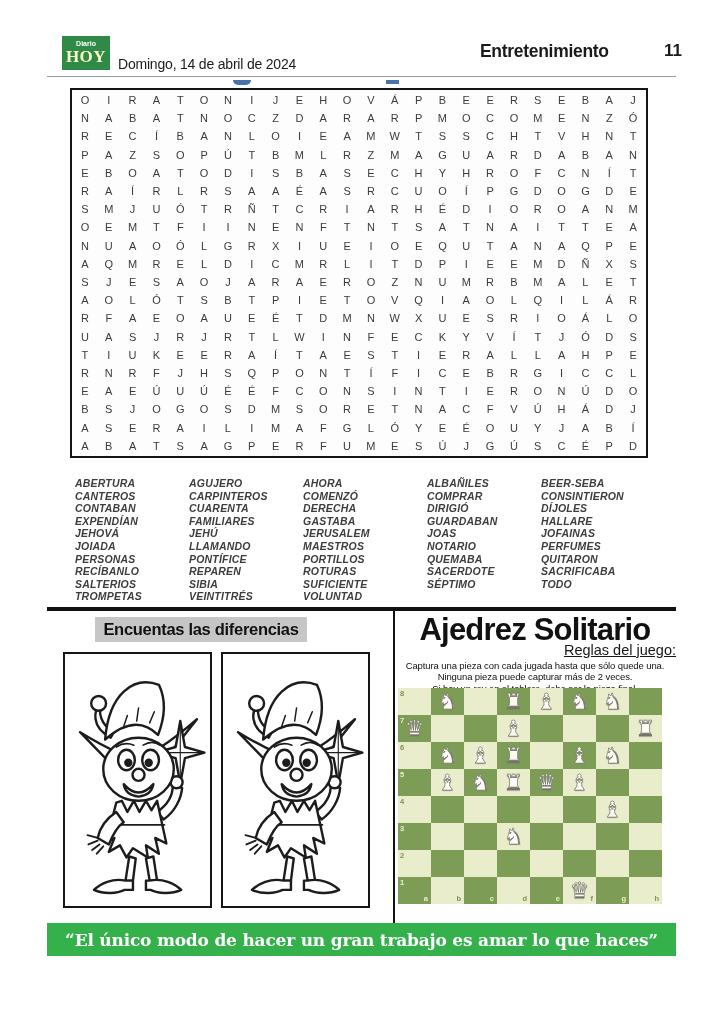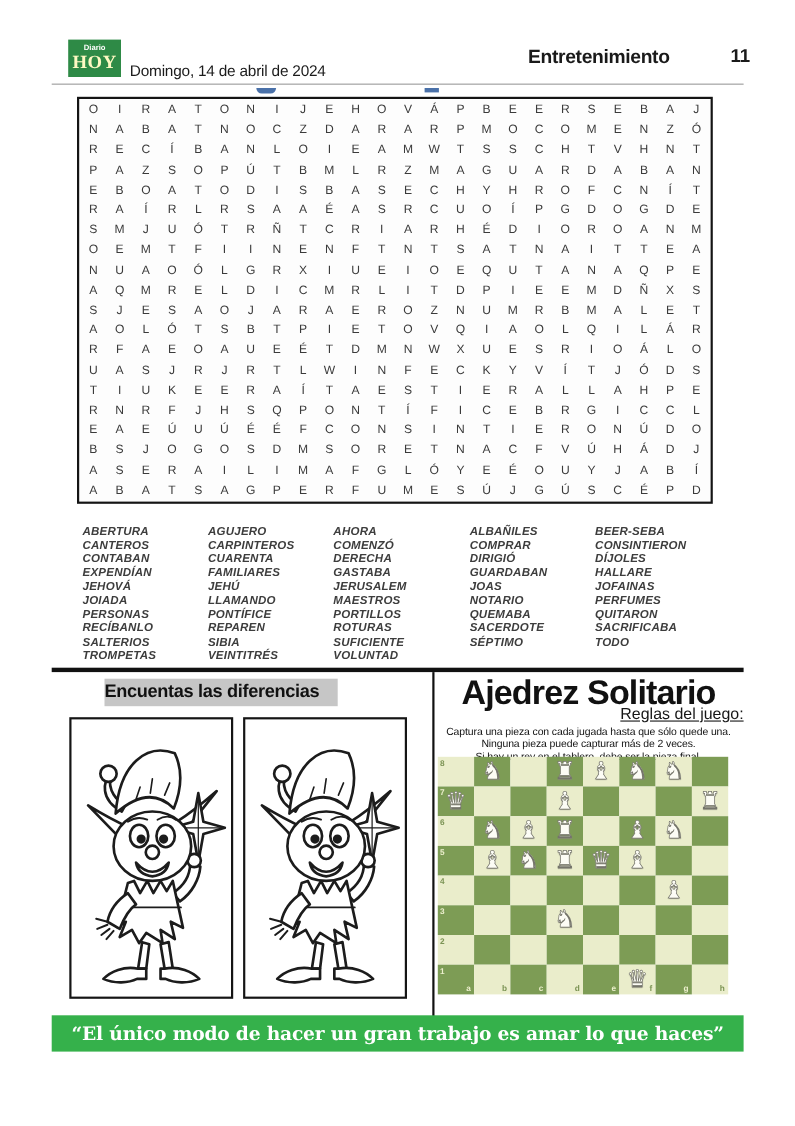--- a/index.html
+++ b/index.html
@@ -37,21 +37,21 @@
   .word-col:nth-child(3){width:125px;}
   .word-col:nth-child(4){width:115px;}
   .word{font-size:10.5px;font-weight:bold;color:#3d3d3d;line-height:12.6px;letter-spacing:.2px;}
 
   
   .thick-rule{position:absolute;left:47px;top:607px;width:629px;height:4px;background:#111;}
   .v-rule{position:absolute;left:393px;top:611px;width:2px;height:314px;background:#111;}
 
   
   .diff-title{position:absolute;left:95px;top:617px;width:212px;height:25px;
-              background:var(--title_bg_gray,#c6c6c6);display:flex;align-items:center;justify-content:flex-start;}
+              background:var(--title_bg_gray,#c6c6c6);display:flex;align-items:center;justify-content:center;}
   .diff-title span{font-size:16.5px;font-weight:bold;letter-spacing:-.3px;color:#111;}
   .elf-box{position:absolute;top:652px;width:149px;height:256px;border:2px solid #151515;
            box-sizing:border-box;background:#fff;display:flex;align-items:center;justify-content:center;}
   .elf-left{left:63px;}
   .elf-right{left:221px;}
   .elf-box svg{width:96%;height:96%;}
 
   
   .chess-title{position:absolute;left:394px;top:612px;width:282px;text-align:center;
                font-size:31px;font-weight:bold;letter-spacing:-.8px;color:#111;}

